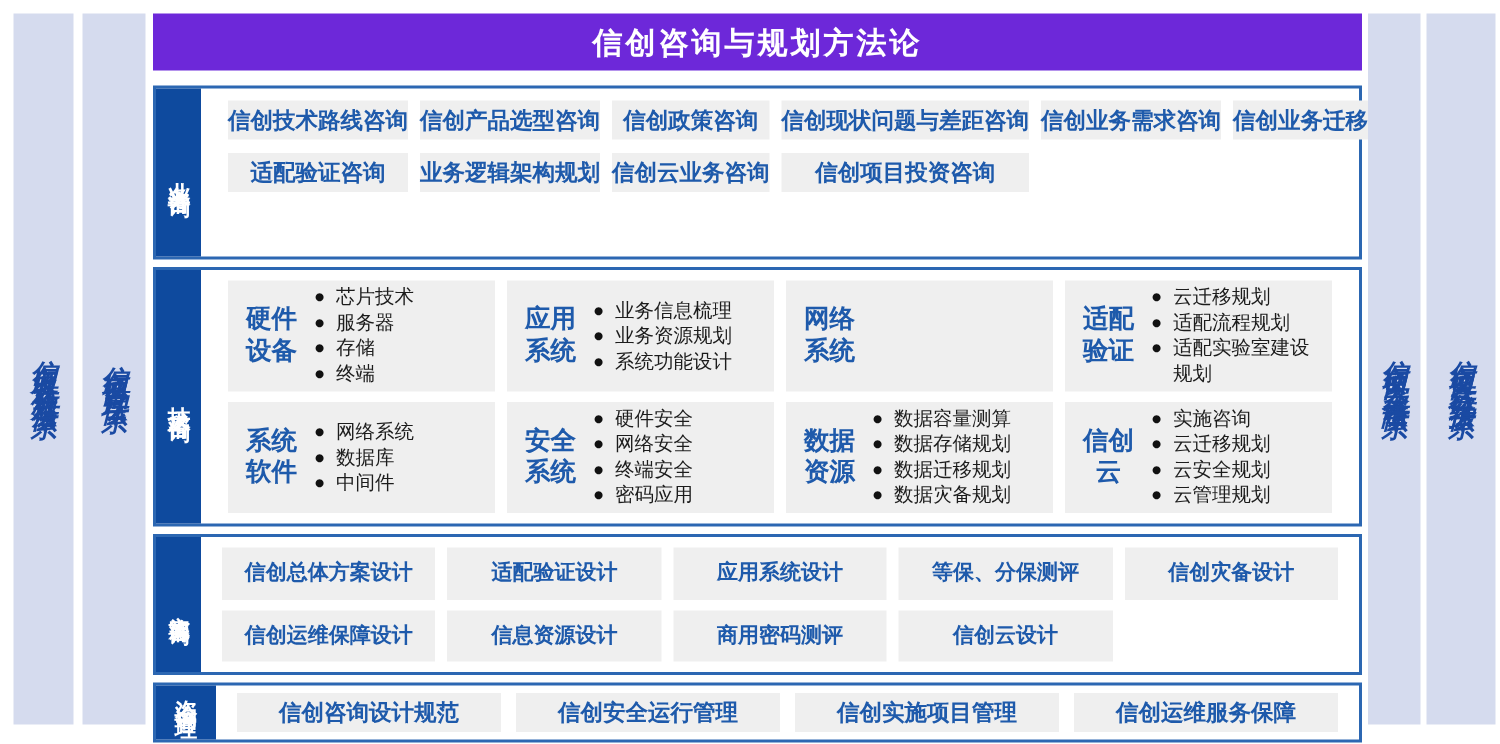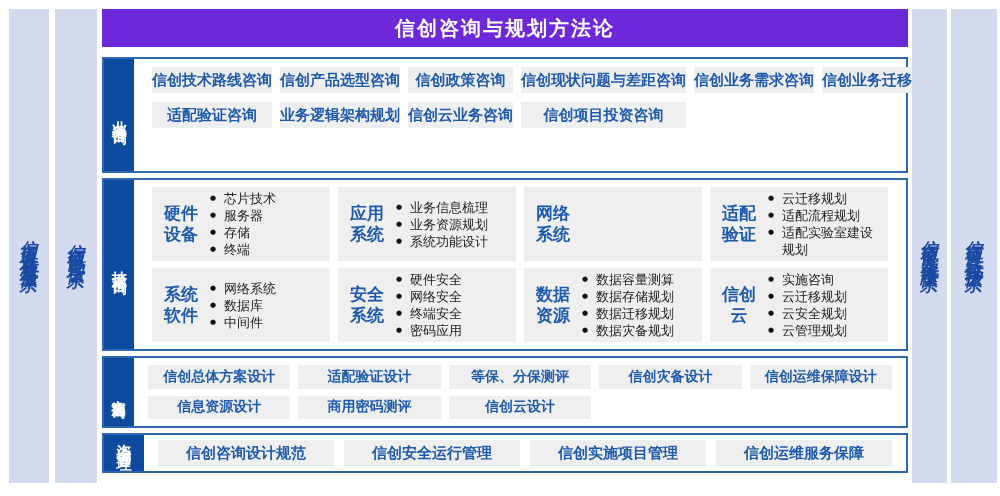--- a/index.html
+++ b/index.html
@@ -79,21 +79,21 @@
   .gitems { list-style: none; }
   .gitems li {
     position: relative; padding-left: 14px;
     color: #1c1c1c; font-size: 13px; line-height: 17px;
   }
   .gitems li::before {
     content: "●"; position: absolute; left: 0; top: 0;
     font-size: 7px; line-height: 17px; color: #111111;
   }
 
-  .sec-impl { height: 72px; }
+  .sec-impl { height: 94px; }
   .sec-impl .sec-body {
     grid-template-columns: repeat(5, 1fr); grid-template-rows: 1fr 1fr;
     gap: 7px 8px; padding: 7px 14px;
   }
   .sec-impl .cell { font-size: 14px; }
 
   .sec-mgmt { height: 40px; margin-bottom: 0; }
   .sec-mgmt .sec-body {
     grid-template-columns: repeat(4, 1fr); grid-template-rows: 1fr;
     gap: 0 10px; padding: 5px 14px;
@@ -215,20 +215,21 @@
       </div>
     </section>
 
     <section class="sec sec-impl">
       <div class="sec-label">
         <span>实施咨询</span>
       </div>
       <div class="sec-body">
         <div class="cell">信创总体方案设计</div>
         <div class="cell">适配验证设计</div>
+        <div class="cell">应用系统设计</div>
         <div class="cell">等保、分保测评</div>
         <div class="cell">信创灾备设计</div>
         <div class="cell">信创运维保障设计</div>
         <div class="cell">信息资源设计</div>
         <div class="cell">商用密码测评</div>
         <div class="cell">信创云设计</div>
       </div>
     </section>
 
     <section class="sec sec-mgmt">

